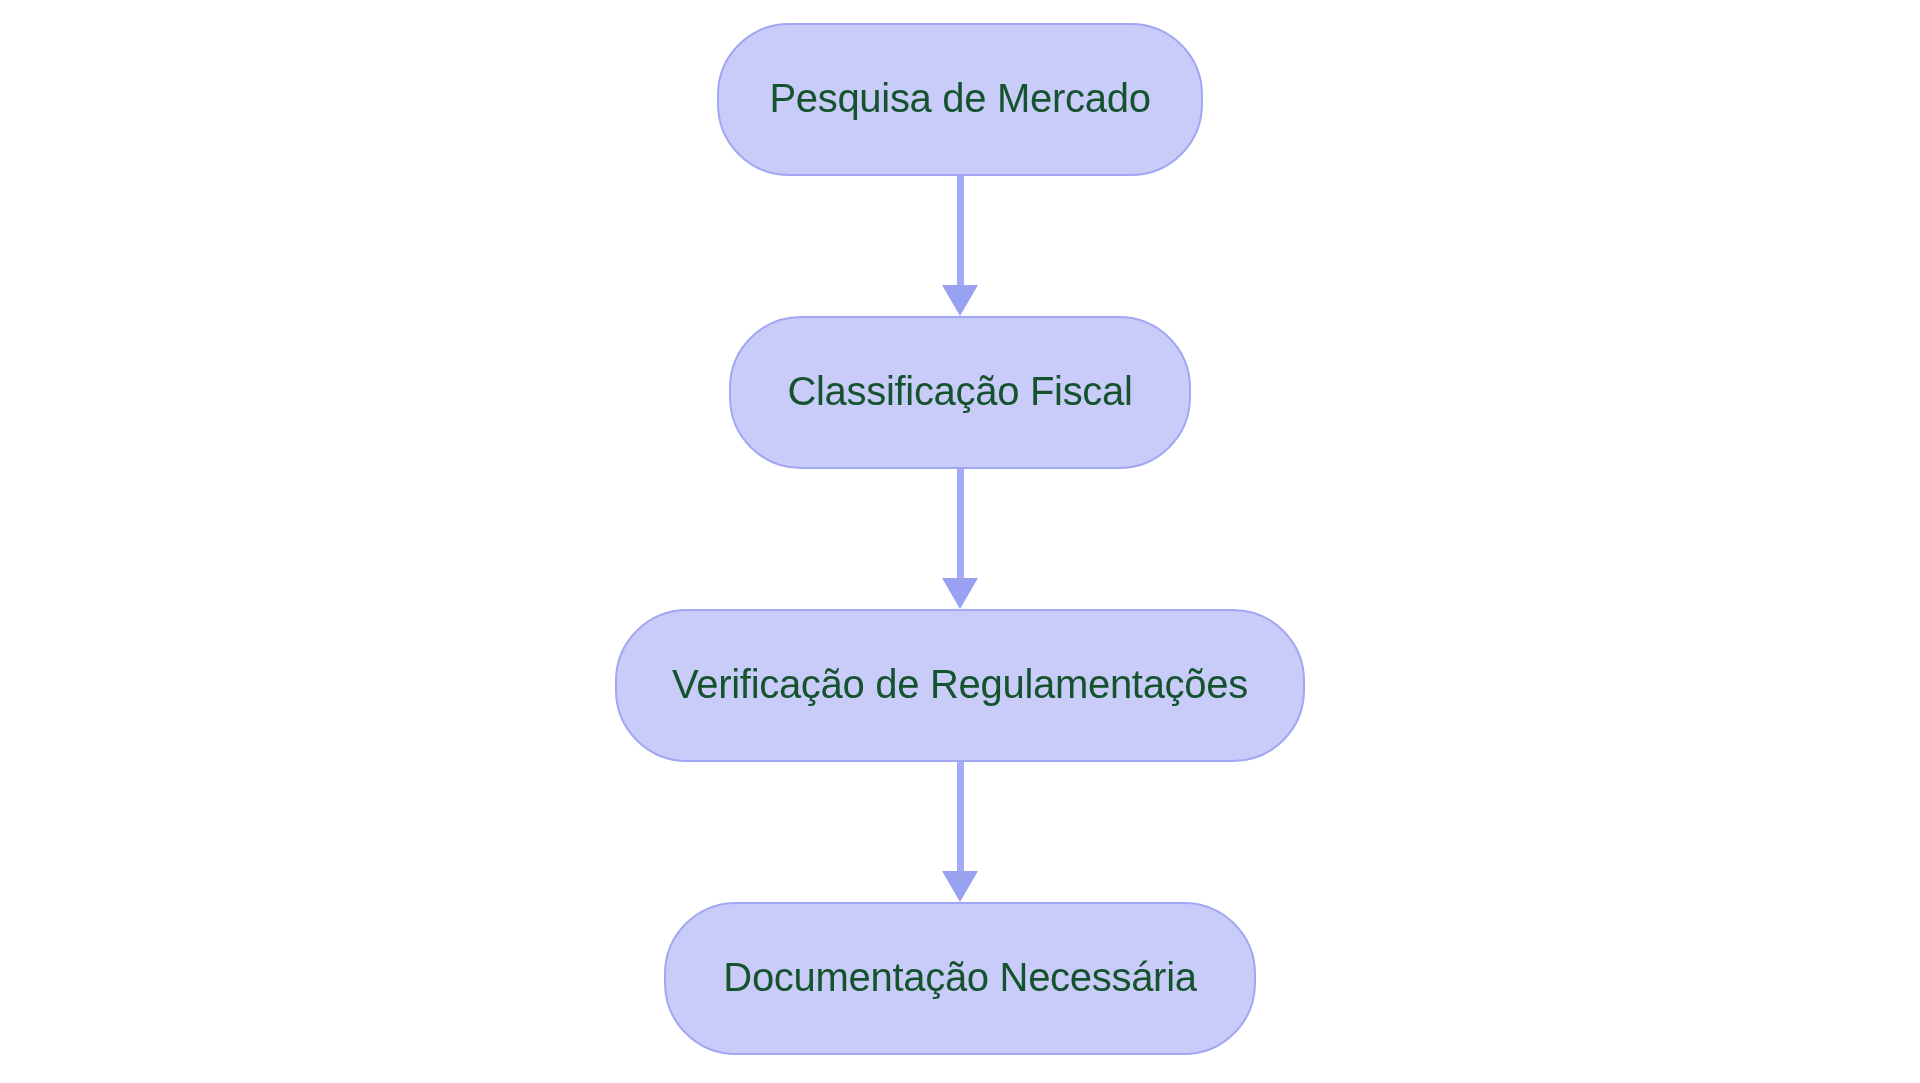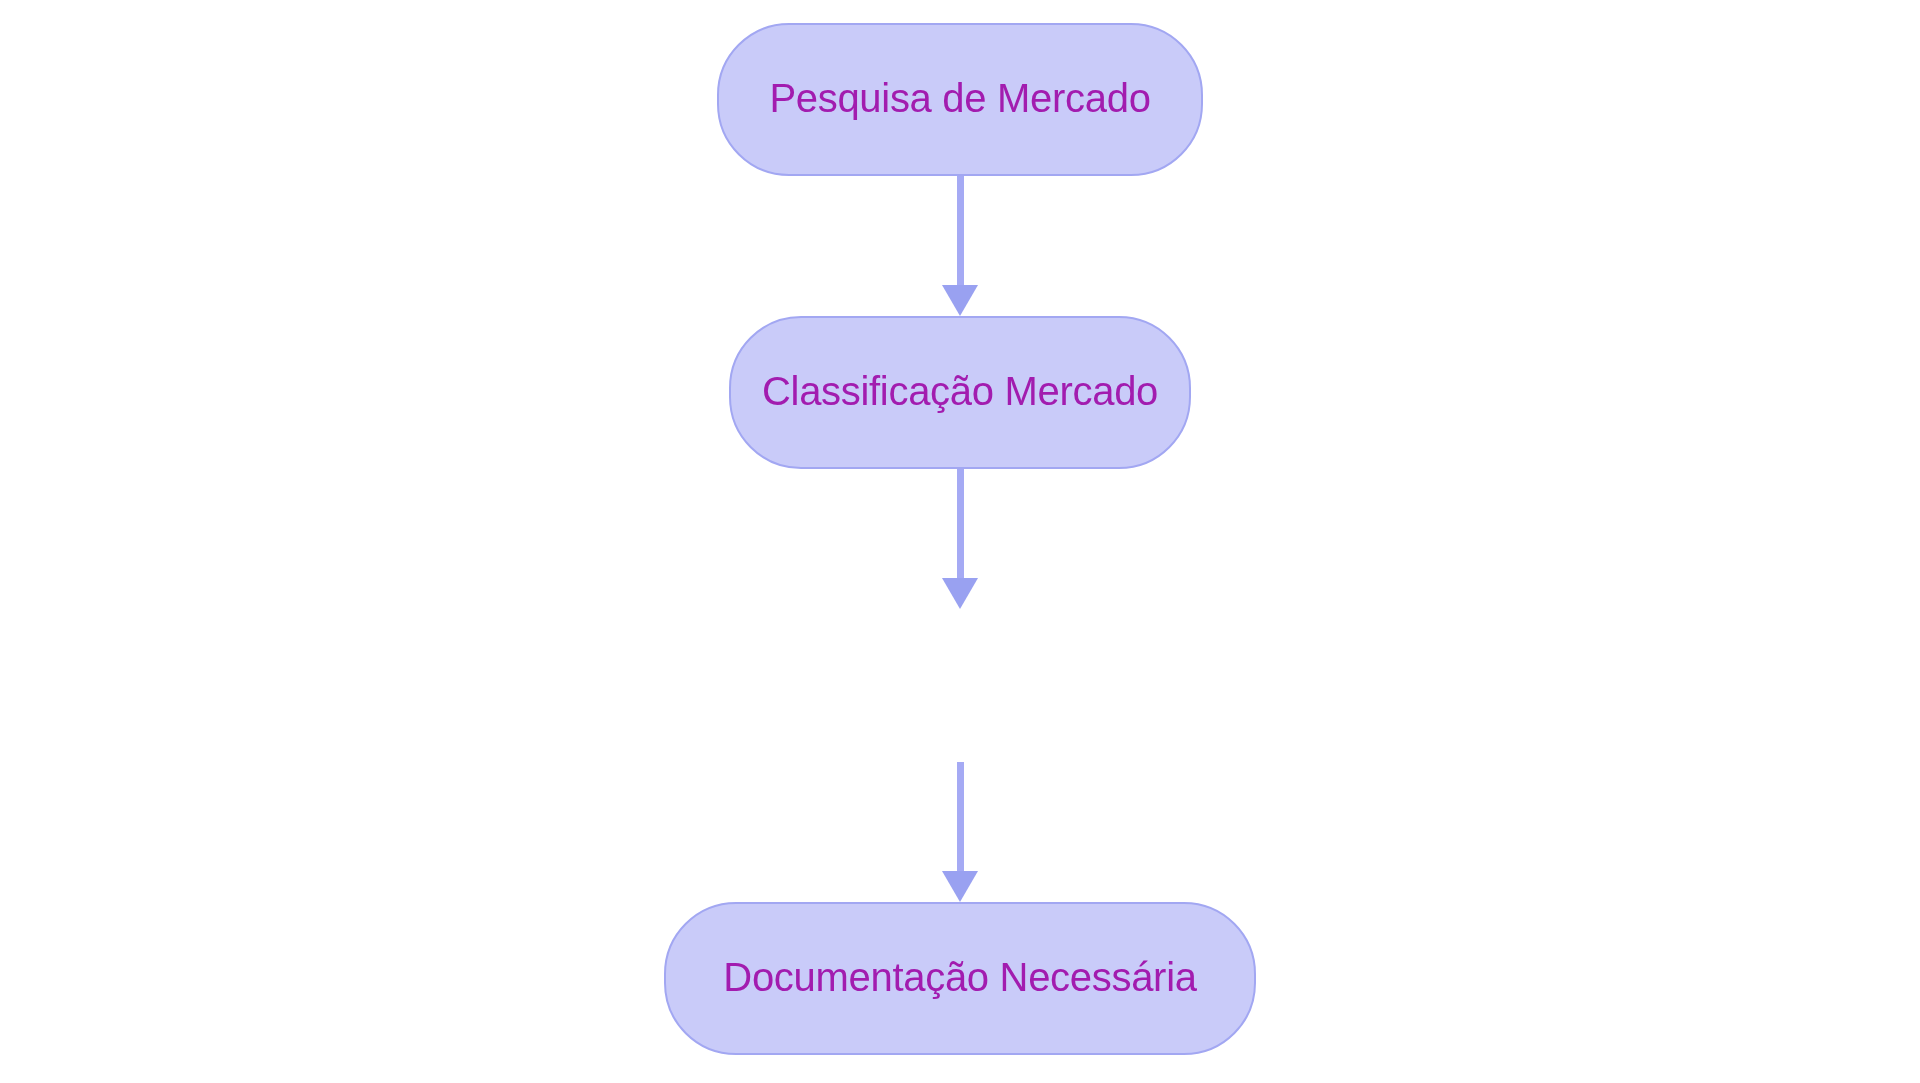--- a/index.html
+++ b/index.html
@@ -20,21 +20,21 @@
     box-sizing: border-box;
     background: #c9cbf9;
     border: 2.5px solid #a2a7f2;
     border-radius: 72px;
     height: 153px;
     display: flex;
     align-items: center;
     justify-content: center;
   }
   .flow-node .node-label {
-    color: #a21caf;
+    color: #14532d;
     font-size: 40px;
     font-weight: 400;
     letter-spacing: -0.3px;
     white-space: nowrap;
     text-align: center;
     padding-bottom: 2px;
   }
   .node-1 { left: 717px; top: 23px;  width: 486px; }
   .node-2 { left: 729px; top: 316px; width: 462px; }
   .node-3 { left: 615px; top: 609px; width: 690px; }
@@ -77,28 +77,31 @@
   <div class="flow-node node-1">
     <span class="node-label">Pesquisa de Mercado</span>
   </div>
 
   <div class="flow-arrow arrow-1">
     <div class="arrow-line"></div>
     <div class="arrowhead"></div>
   </div>
 
   <div class="flow-node node-2">
-    <span class="node-label">Classificação Mercado</span>
+    <span class="node-label">Classificação Fiscal</span>
   </div>
 
   <div class="flow-arrow arrow-2">
     <div class="arrow-line"></div>
     <div class="arrowhead"></div>
   </div>
 
+  <div class="flow-node node-3">
+    <span class="node-label">Verificação de Regulamentações</span>
+  </div>
 
   <div class="flow-arrow arrow-3">
     <div class="arrow-line"></div>
     <div class="arrowhead"></div>
   </div>
 
   <div class="flow-node node-4">
     <span class="node-label">Documentação Necessária</span>
   </div>
 

